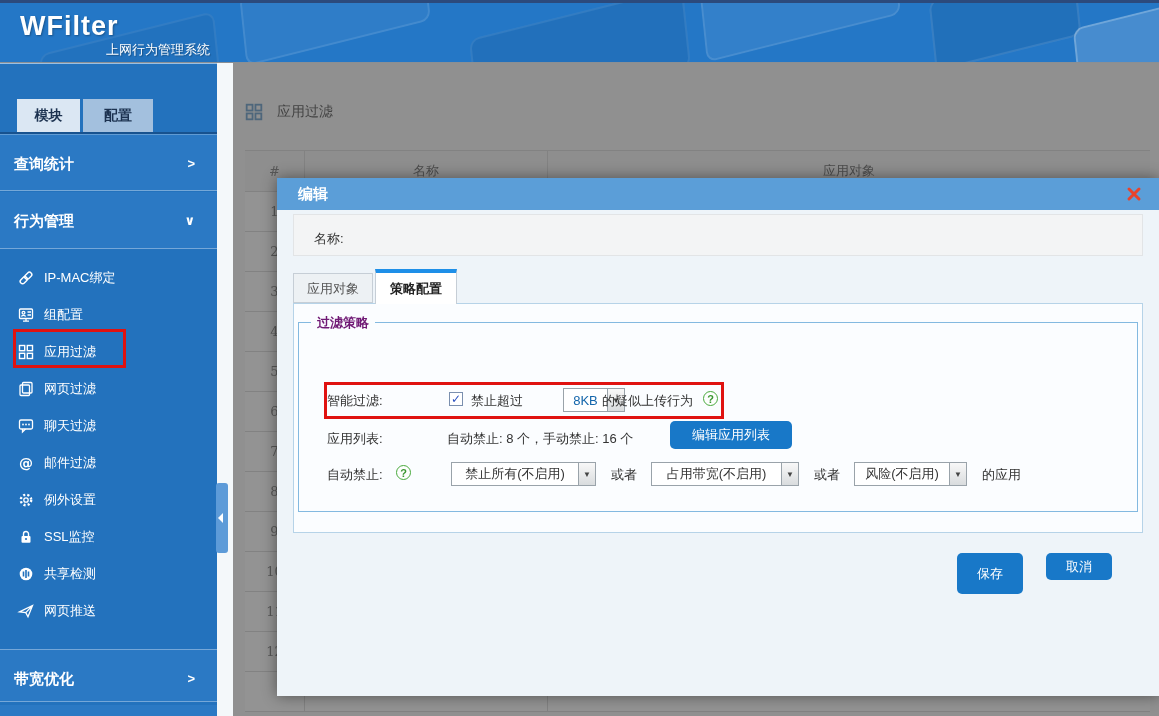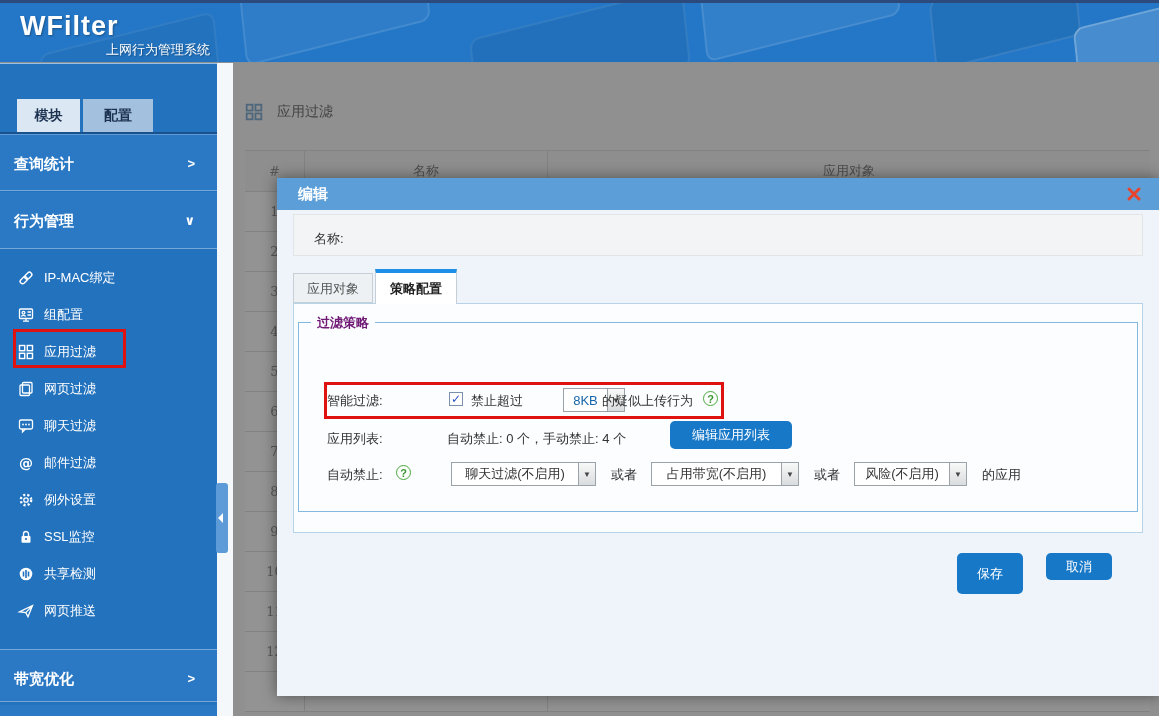--- a/index.html
+++ b/index.html
@@ -385,29 +385,29 @@
         <span class="sel size">
           <span class="txt">8KB</span>
           <span class="btn">▼</span>
         </span>
         <span class="rlab" style="left:303px">的疑似上传行为</span>
         <span class="help" style="left:404px">?</span>
       </div>
 
       <div class="frow r3">
         <span class="lbl">应用列表:</span>
-        <span class="rlab" style="left:148px">自动禁止: 0 个，手动禁止: 4 个</span>
+        <span class="rlab" style="left:148px">自动禁止: 8 个，手动禁止: 16 个</span>
         <button class="blue-btn edit-list-btn">编辑应用列表</button>
       </div>
 
       <div class="frow r4">
         <span class="lbl">自动禁止:</span>
         <span class="help" style="left:97px">?</span>
         <span class="sel" style="left:152px;width:145px">
-          <span class="txt">聊天过滤(不启用)</span>
+          <span class="txt">禁止所有(不启用)</span>
           <span class="btn">▼</span>
         </span>
         <span class="rlab" style="left:312px">或者</span>
         <span class="sel" style="left:352px;width:148px">
           <span class="txt">占用带宽(不启用)</span>
           <span class="btn">▼</span>
         </span>
         <span class="rlab" style="left:515px">或者</span>
         <span class="sel" style="left:555px;width:113px">
           <span class="txt">风险(不启用)</span>

